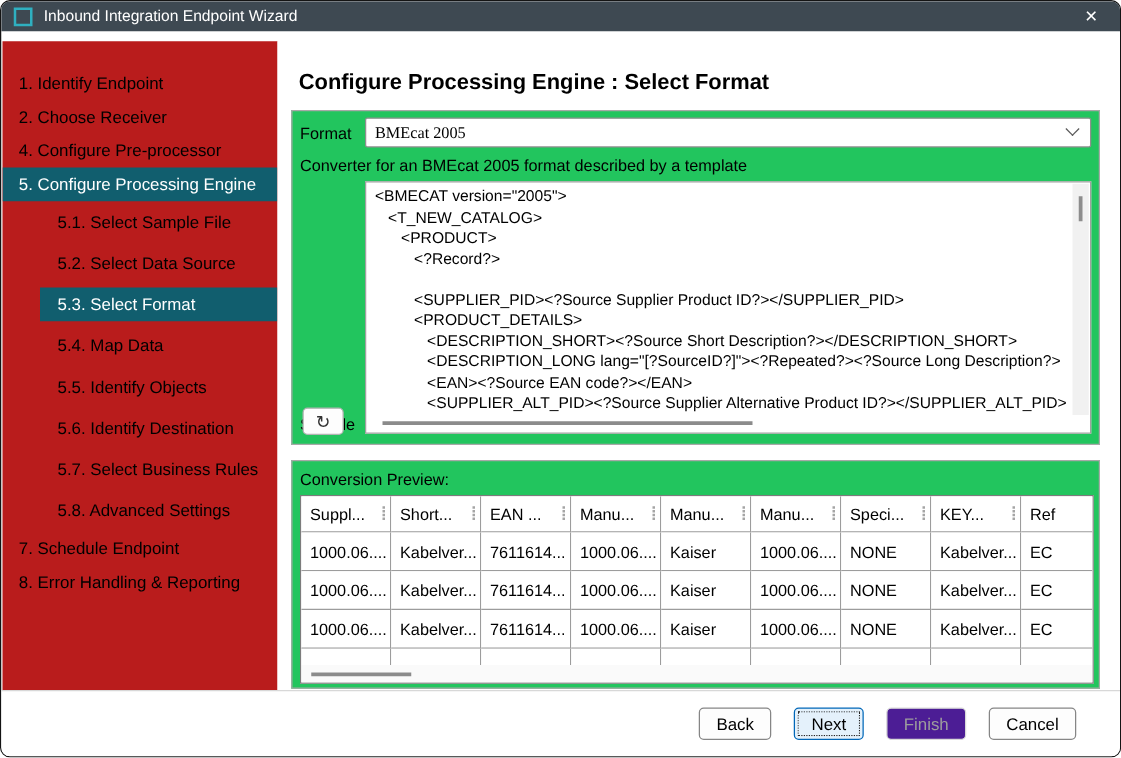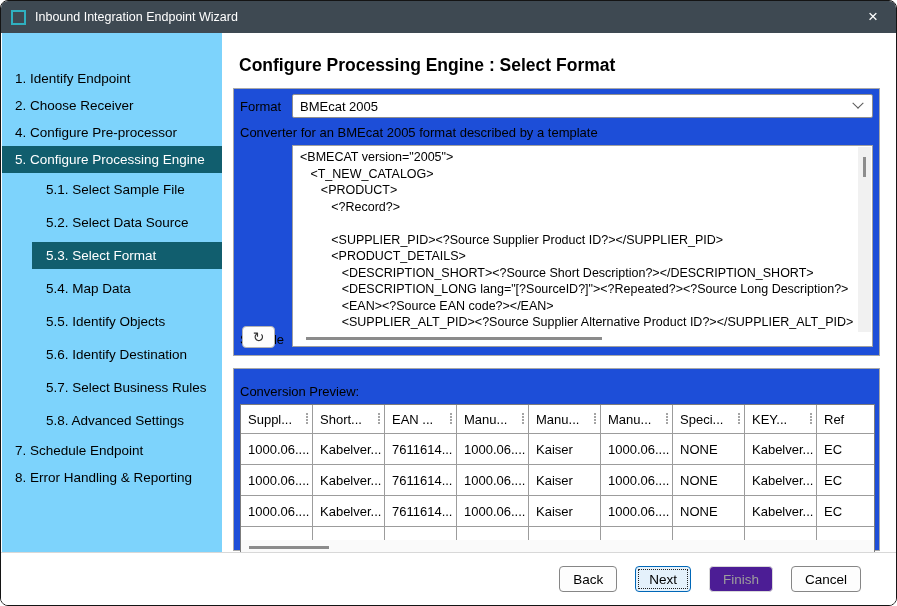--- a/index.html
+++ b/index.html
@@ -3,51 +3,51 @@
 <meta charset="utf-8">
 <style>
   * { box-sizing: border-box; margin: 0; padding: 0; }
   html,body { width:897px; height:606px; background:#fff; font-family:"Liberation Sans","DejaVu Sans",sans-serif; }
   .window{
     position:relative; width:897px; height:606px; background:#fff;
     border:1px solid #141414; border-radius:8px; overflow:hidden;
   }
   
   .titlebar{
-    position:absolute; left:0; top:0; right:0; height:32px;
+    position:absolute; left:0; top:0; right:0; height:24px;
     background:#3e4952; display:flex; align-items:center; padding-left:10px;
   }
   .app-icon{ width:15px; height:15px; border:2px solid #2fb0c0; background:transparent; }
   .titlebar .title{ color:#fff; font-size:12.5px; margin-left:9px; }
   .close-btn{
     margin-left:auto; width:46px; height:32px; display:flex; align-items:center; justify-content:center;
     color:#fff; font-size:17px; cursor:default;
   }
   
   .sidebar{
     position:absolute; left:1px; top:32px; width:220px; bottom:53px;
-    background:#7dd3fc; padding-top:32px; font-size:13.5px; color:#000; overflow:hidden;
+    background:#b91c1c; padding-top:20px; font-size:13.5px; color:#000; overflow:hidden;
   }
   .side-item{ display:flex; align-items:center; height:27px; padding-left:13px; white-space:nowrap; }
   .side-item.sub{ height:33px; padding-left:44px; }
   .side-item.active{ background:#115e6e; color:#fff; }
   .side-item.sub.active{ height:27px; margin:3px 0 3px 30px; padding-left:14px; }
   
   .main{ position:absolute; left:221px; top:32px; right:0; bottom:53px; background:#fff; padding:12px 0 0 11px; }
   .page-title{ font-size:17.5px; font-weight:bold; margin:10px 0 12px 6px; color:#000; }
-  .groupbox{ width:647px; border:1px solid #a8a8a8; background:#1d4ed8; position:relative; }
+  .groupbox{ width:647px; border:1px solid #a8a8a8; background:#22c55e; position:relative; }
   .group-format{ height:268px; }
-  .group-preview{ height:183px; margin-top:12px; padding:13px 6px 0 6px; }
+  .group-preview{ height:183px; margin-top:12px; padding:5px 6px 0 6px; }
   .format-row{ display:flex; align-items:center; margin:5px 6px 0 6px; }
   .field-label{ width:52px; font-size:13px; flex:none; }
   .combobox{
     flex:1; height:24px; border:1px solid #8f8f8f; border-radius:2px; background:#fff;
     display:flex; align-items:center; padding:0 10px 0 7px; font-size:13px;
   }
-  .combobox .combo-value{ flex:1; }
+  .combobox .combo-value{ flex:1;font-family:Liberation Serif, serif; }
   .chevron{ width:8px; height:8px; border-right:1.5px solid #5a5a5a; border-bottom:1.5px solid #5a5a5a; transform:rotate(45deg) translate(-2px,-2px); }
   .format-desc{ margin:7px 6px 3px 6px; font-size:13px; }
   .sample-row{ display:flex; align-items:flex-end; margin:5px 6px 0 6px; }
   .code-box{ flex:1; height:202px; border:1px solid #a0a0a0; background:#fff; position:relative; overflow:hidden; }
   .code-box pre{
     position:absolute; left:7px; top:3px; right:16px; bottom:15px; overflow:hidden;
     font-family:"Liberation Sans","DejaVu Sans",sans-serif; font-size:12.5px; line-height:16.5px; white-space:pre;
   }
   .vscroll{ position:absolute; top:1px; right:1px; bottom:14px; width:13px; background:#f1f1f1; }
   .vscroll .thumb{ position:absolute; top:10px; left:5px; width:3px; height:20px; background:#8d8d8d; }

